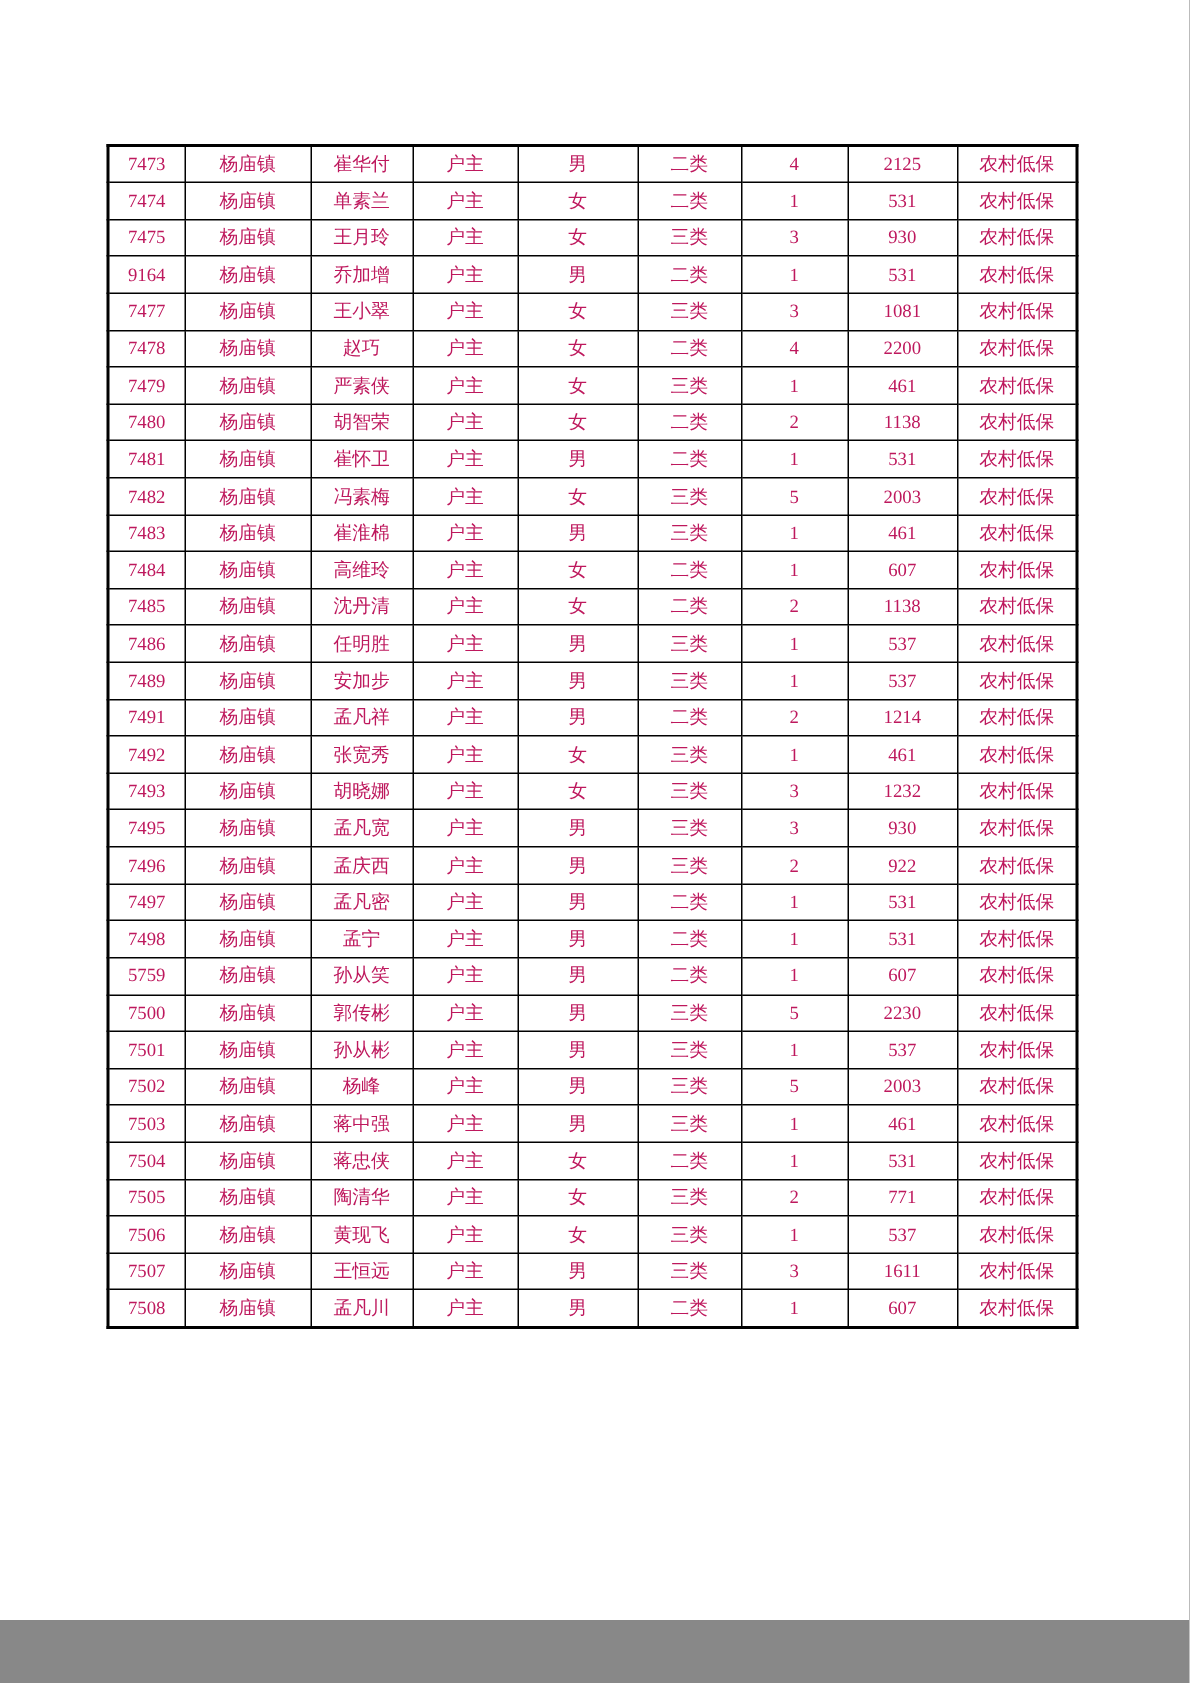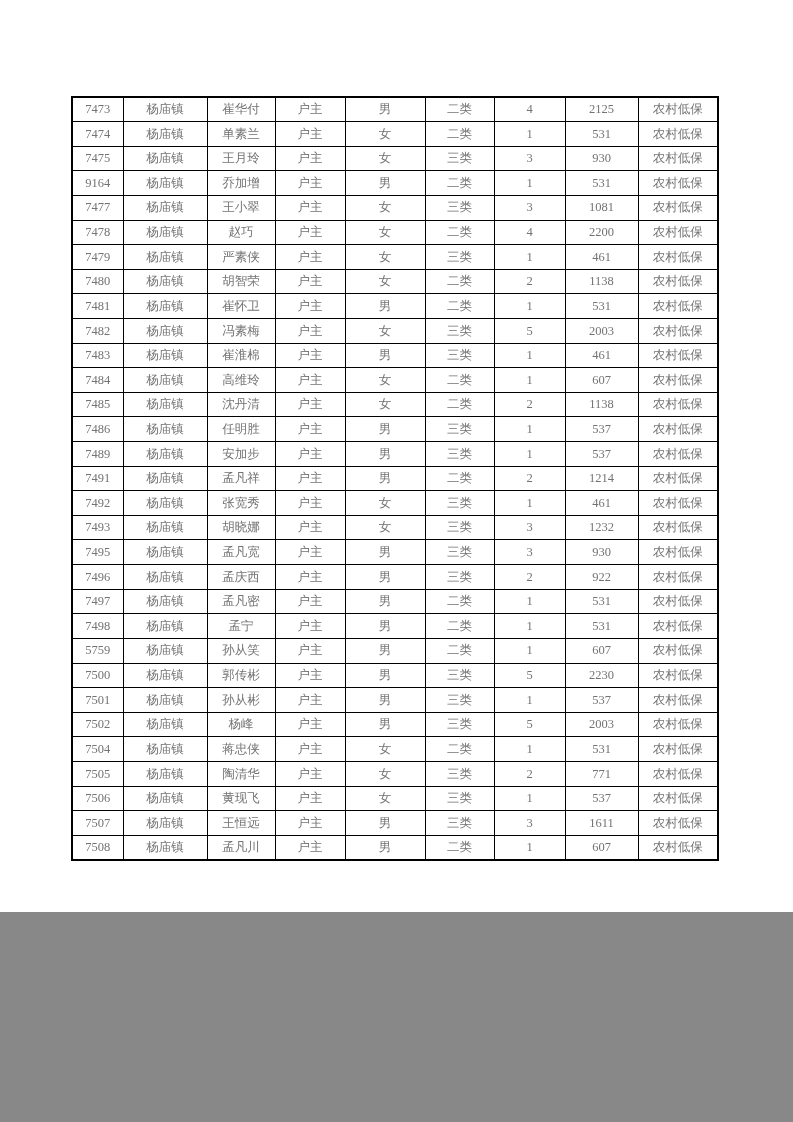--- a/index.html
+++ b/index.html
@@ -1,25 +1,25 @@
 <!DOCTYPE html>
 <html><head>
 <meta charset="utf-8">
 <style>
   * { margin: 0; padding: 0; box-sizing: border-box; }
   html, body { background: #888; }
   .page {
     position: relative;
     width: 793px;
-    height: 912px;
+    height: 1080px;
     background: #ffffff;
     margin: 0 auto;
     overflow: hidden;
     font-family: "Liberation Serif", "DejaVu Serif", serif;
-    color: #737373;
+    color: #be185d;
   }
   table.roster {
     position: absolute;
     left: 71px;
     top: 96px;
     width: 646px;
     border-collapse: collapse;
     table-layout: fixed;
     border: 2px solid #000;
   }
@@ -332,20 +332,31 @@
           <td>杨庙镇</td>
           <td>杨峰</td>
           <td>户主</td>
           <td>男</td>
           <td>三类</td>
           <td>5</td>
           <td>2003</td>
           <td>农村低保</td>
         </tr>
         <tr>
+          <td>7503</td>
+          <td>杨庙镇</td>
+          <td>蒋中强</td>
+          <td>户主</td>
+          <td>男</td>
+          <td>三类</td>
+          <td>1</td>
+          <td>461</td>
+          <td>农村低保</td>
+        </tr>
+        <tr>
           <td>7504</td>
           <td>杨庙镇</td>
           <td>蒋忠侠</td>
           <td>户主</td>
           <td>女</td>
           <td>二类</td>
           <td>1</td>
           <td>531</td>
           <td>农村低保</td>
         </tr>

